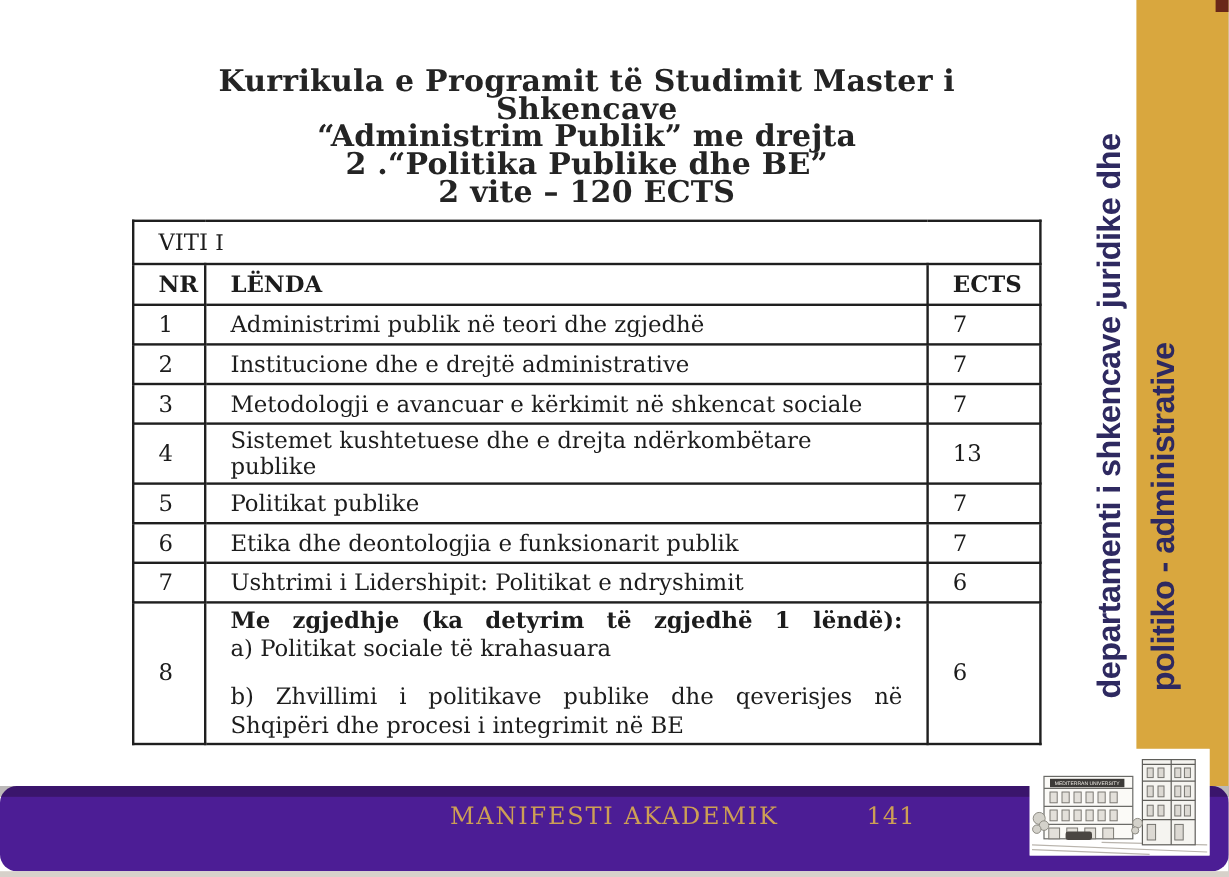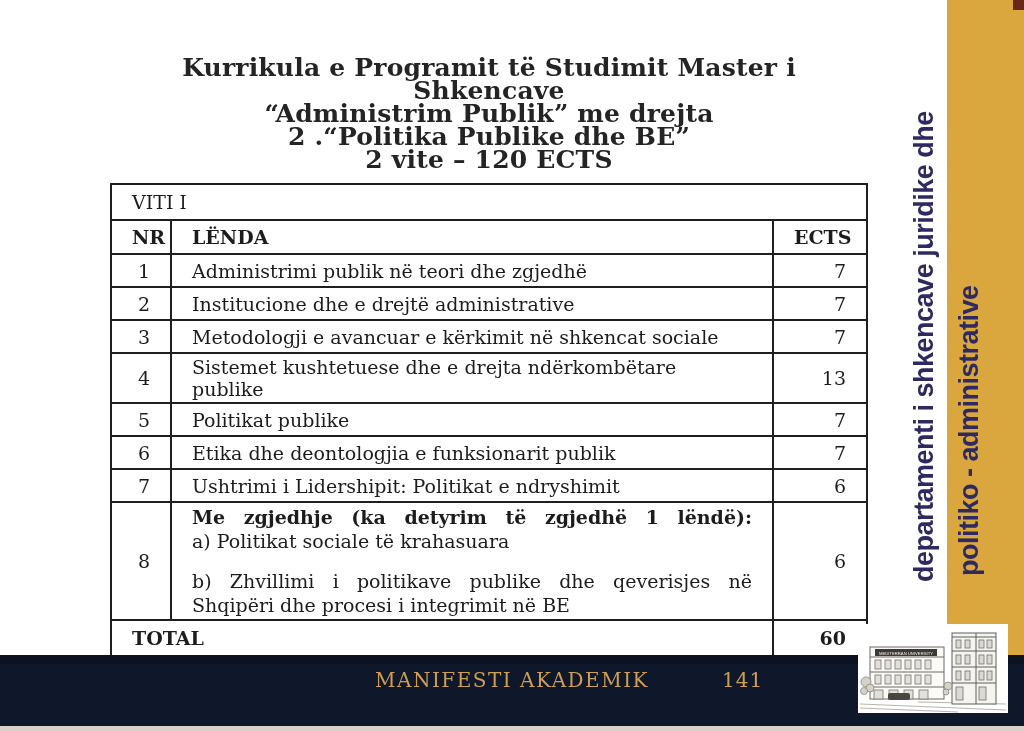--- a/index.html
+++ b/index.html
@@ -23,21 +23,21 @@
   .curriculum td,.curriculum th{
     border:2px solid #1f1f1f;padding:2px 20px;vertical-align:middle;
     font-weight:normal;overflow:hidden;
   }
   .col-nr{width:60px;}
   .col-lenda{width:auto;}
   .col-ects{width:94px;}
   .viti-cell{height:30px;font-weight:bold;font-size:19px;padding-left:10px;}
   .viti-thin{font-weight:normal;font-size:18px;}
   .hdr td{font-weight:bold;height:28px;}
-  .c{text-align:right;}
+  .c{text-align:left;}
   .row td{height:27px;}
   .row8-cell{padding:10px 8px 12px 8px;line-height:24px;}
   .force-just{text-align:justify;text-align-last:justify;font-weight:bold;}
   .just{text-align:justify;}
   .opt-b{margin-top:16px;}
   .total-row td{font-weight:bold;height:30px;}
   
   .gold-bar{position:absolute;left:947px;top:0;width:77px;height:655px;}
   .corner-square{position:absolute;left:1013px;top:0;width:11px;height:10px;}
   .vtext{
@@ -127,33 +127,29 @@
     </tr>
     <tr>
       <td class="c">8</td>
       <td class="row8-cell">
         <div class="force-just">Me zgjedhje (ka detyrim të zgjedhë 1 lëndë):</div>
         <div>a) Politikat sociale të krahasuara</div>
         <div class="just opt-b">b) Zhvillimi i politikave publike dhe qeverisjes në Shqipëri dhe procesi i integrimit në BE</div>
       </td>
       <td class="c">6</td>
     </tr>
-    <tr class="total-row">
-      <td colspan="2">TOTAL</td>
-      <td class="c">60</td>
-    </tr>
   </tbody>
     </table>
 
   <div class="gold-bar" style="background: rgb(217, 167, 62);"></div>
   <div class="corner-square" style="background: rgb(105, 39, 24);"></div>
   <div class="vtext vtext1" style="color: rgb(46, 41, 96);">departamenti i shkencave juridike dhe</div>
   <div class="vtext vtext2" style="color: rgb(46, 41, 96);">politiko - administrative</div>
 
-  <div class="footer" style="background: #0f172a;">
+  <div class="footer" style="background: #4c1d95; border-radius: 14px;">
     <div class="footer-shade"></div>
     <div class="footer-title" style="color: rgb(205, 159, 85);">MANIFESTI AKADEMIK</div>
     <div class="footer-page" style="color: rgb(205, 159, 85);">141</div>
   </div>
   <div class="bottom-strip"></div>
 
   <div class="building">
     <svg width="150" height="89" viewBox="0 0 150 89">
       <rect x="0" y="0" width="150" height="89" fill="#ffffff"></rect>
 

